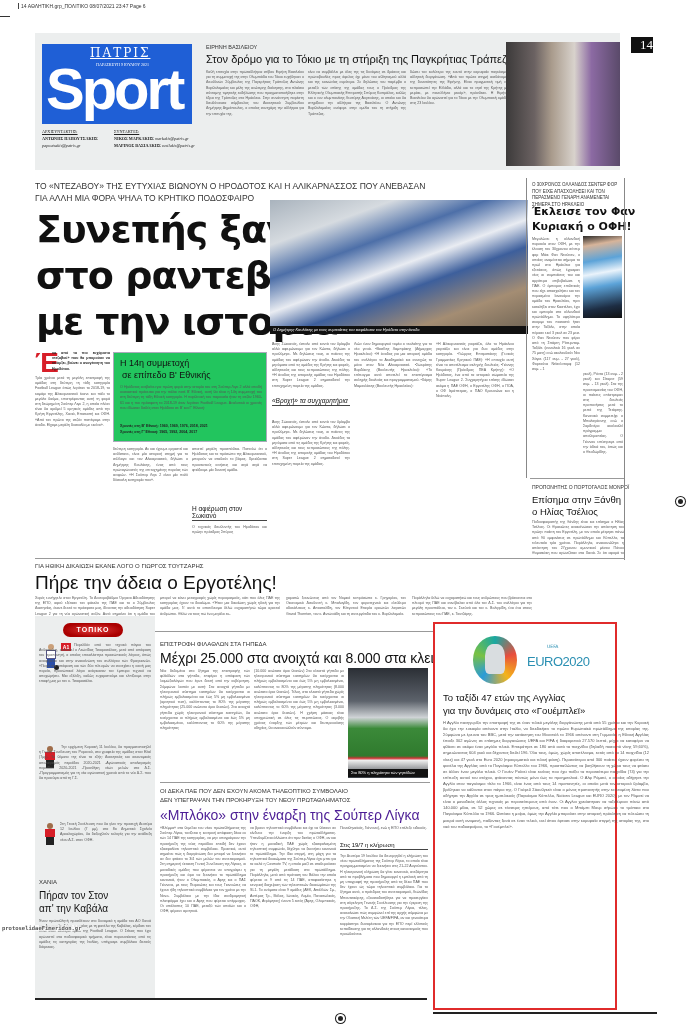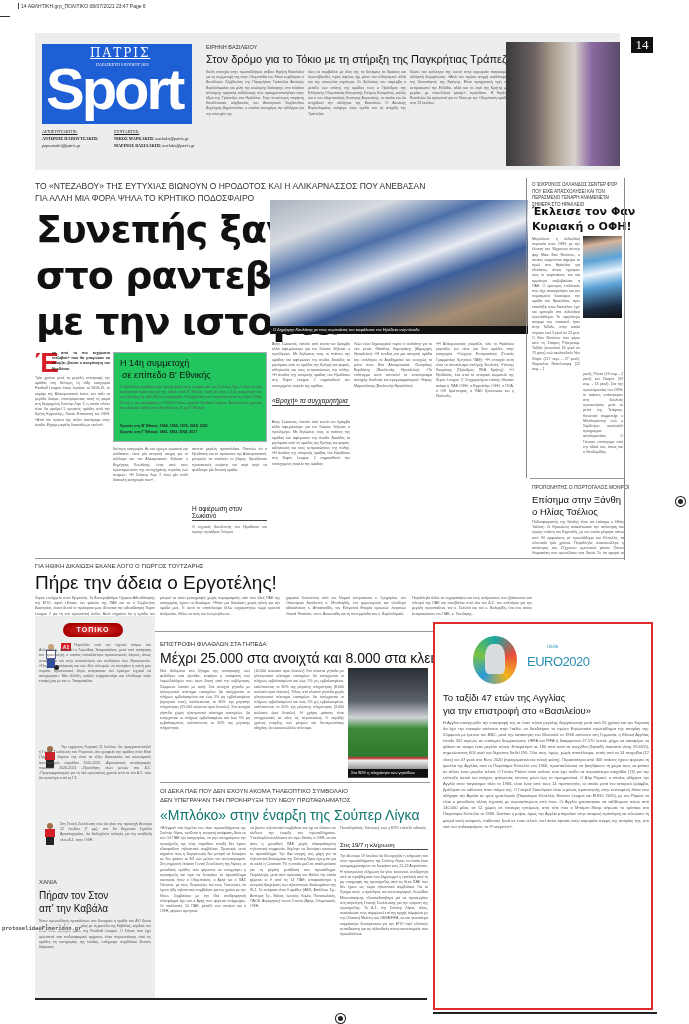--- a/index.html
+++ b/index.html
@@ -13,21 +13,21 @@
   .mast{left:38px;top:36px;width:163px;height:130px}
   .mast-blue{position:absolute;left:4px;top:8px;width:150px;height:80px;background:#1f5fd6}
   .patris{position:absolute;left:48px;top:2px;color:#fff;font-family:"DejaVu Serif",serif;font-size:12px;letter-spacing:2px;text-decoration:underline}
   .mast-date{position:absolute;left:54px;top:18px;color:#fff;font-size:4px;font-family:"Liberation Serif",serif}
   .sport{position:absolute;left:4px;top:14px;color:#fff;font-family:"Liberation Sans",sans-serif;font-weight:bold;font-size:58px;letter-spacing:-3px;line-height:62px}
   .staff{position:absolute;top:92px;font-size:4.2px;font-family:"Liberation Serif",serif;color:#222;line-height:7px}
   
   .kicker{font-family:"Liberation Sans",sans-serif;color:#333;text-transform:uppercase}
   .txt{font-size:3.6px;line-height:5.2px;color:#555;font-family:"Liberation Sans",sans-serif;text-align:justify;overflow:hidden}
   .photo{background:linear-gradient(135deg,#7a8aa3,#c7cfd8 40%,#53617a 70%,#2c3442);}
-  .pagenum{left:651px;top:38px;width:22px;height:16px;background:#111;color:#fff;font-family:"Liberation Serif",serif;font-size:13px;text-align:center;line-height:16px}
+  .pagenum{left:651px;top:38px;width:22px;height:16px;background:#111;color:#fff;font-family:"Liberation Serif",serif;font-size:13px;text-align:right;line-height:16px}
   .rule{background:#222}
   .hl-big{font-family:"DejaVu Sans",sans-serif;font-weight:bold;color:#111;letter-spacing:-1px}
   .boxed{background:#22c55e;border:1px solid #aab}
   .dropcap{color:#d71e28;font-weight:bold;font-size:28px;line-height:26px;font-family:"Liberation Sans",sans-serif}
   .subhead{font-family:"Liberation Sans",sans-serif;font-size:6.5px;color:#111;border-bottom:1px solid #444;padding-bottom:1px}
   .tophio{left:107px;top:622px;width:60px;height:14px;background:radial-gradient(ellipse at center,#e23c3c,#a00 70%);border-radius:8px;color:#fff;font-size:7px;text-align:center;line-height:14px;font-family:"Liberation Sans",sans-serif;font-weight:bold;letter-spacing:1px}
   .euro-box{left:433px;top:622px;width:226px;height:392px;border:2px solid #e02b2b;background:#fff}
   .trophy{position:absolute;left:38px;top:12px;width:44px;height:48px;border-radius:50%;background:conic-gradient(#1aa7a1,#e84d3d,#f4b41a,#2a9bd8,#7ac143,#1aa7a1)}
   .trophy-in{position:absolute;left:12px;top:8px;width:20px;height:30px;background:#d9dde0;border-radius:40% 40% 20% 20%}
   .euro-logo{position:absolute;left:92px;top:30px;font-family:"Liberation Sans",sans-serif;color:#2a8fb2;font-size:13px;letter-spacing:-0.5px}
@@ -169,35 +169,35 @@
 <div class="abs kicker" style="left:160px;top:641px;font-size:6px;white-space:nowrap">ΕΠΙΣΤΡΟΦΗ ΦΙΛΑΘΛΩΝ ΣΤΑ ΓΗΠΕΔΑ</div>
 <div class="abs" style="left:160px;top:650px;font-size:14px;color:#111;font-family:'Liberation Sans',sans-serif;white-space:nowrap">Μέχρι 25.000 στα ανοιχτά και 8.000 στα κλειστά</div>
 <div class="abs txt" style="left:160px;top:669px;width:90px;height:110px">Νέα δεδομένα στο ζήτημα της επιστροφής των φιλάθλων στα γήπεδα, επιφέρει η απόφαση των λοιμωξιολόγων που έγινε δεκτή από την κυβέρνηση. Σύμφωνα λοιπόν με αυτή: Στα ανοιχτά γήπεδα με ηλεκτρονικό σύστημα εισιτηρίων θα εισέρχονται οι πλήρως εμβολιασμένοι και έως 5% μη εμβολιασμένοι (αρνητικό τεστ), καλύπτοντας το 80% της μέγιστης πληρότητας (25.000 ανώτατο όριο θεατών). Στα ανοιχτά γήπεδα χωρίς ηλεκτρονικό σύστημα εισιτηρίων, θα εισέρχονται οι πλήρως εμβολιασμένοι και έως 5% μη εμβολιασμένοι, καλύπτοντας το 60% της μέγιστης πληρότητας</div>
 <div class="abs txt" style="left:254px;top:669px;width:90px;height:110px">(10.000 ανώτατο όριο θεατών) Στα κλειστά γήπεδα με ηλεκτρονικό σύστημα εισιτηρίων θα εισέρχονται οι πλήρως εμβολιασμένοι και έως 5% μη εμβολιασμένοι, καλύπτοντας το 80% της μέγιστης πληρότητας (8.000 ανώτατο όριο θεατών). Τέλος, στα κλειστά γήπεδα χωρίς ηλεκτρονικό σύστημα εισιτηρίων θα εισέρχονται οι πλήρως εμβολιασμένοι και έως 5% μη εμβολιασμένοι, καλύπτοντας το 60% της μέγιστης πληρότητας (3.000 ανώτατο όριο θεατών). Η χρήση μάσκας είναι υποχρεωτική σε όλες τις περιπτώσεις. Ο ακριβής χρόνος έναρξης των μέτρων και δευτερευούσης οδηγίας, θα ανακοινωθούν σύντομα.</div>
 <div class="abs stadium" style="left:348px;top:668px;width:80px;height:110px"></div>
 <div class="abs caption" style="left:348px;top:769px;width:80px;height:8px">Στο 80% η πληρότητα των γηπέδων</div>
 <div class="abs" style="left:160px;top:782px;width:270px;height:1px;background:#999"></div>
 
 <div class="abs kicker" style="left:160px;top:788px;font-size:6px;white-space:nowrap">ΟΙ ΔΕΚΑ ΠΑΕ ΠΟΥ ΔΕΝ ΕΧΟΥΝ ΑΚΟΜΑ ΤΗΛΕΟΠΤΙΚΟ ΣΥΜΒΟΛΑΙΟ</div>
 <div class="abs kicker" style="left:160px;top:797px;font-size:6px;white-space:nowrap">ΔΕΝ ΥΠΕΓΡΑΨΑΝ ΤΗΝ ΠΡΟΚΗΡΥΞΗ ΤΟΥ ΝΕΟΥ ΠΡΩΤΑΘΛΗΜΑΤΟΣ</div>
-<div class="abs" style="left:160px;top:807px;font-size:14px;color:#0f766e;font-family:'Liberation Sans',sans-serif;white-space:nowrap">«Μπλόκο» στην έναρξη της Σούπερ Λίγκα</div>
+<div class="abs" style="left:160px;top:807px;font-size:14px;color:#4c1d95;font-family:'Liberation Sans',sans-serif;white-space:nowrap">«Μπλόκο» στην έναρξη της Σούπερ Λίγκα</div>
 <div class="abs txt" style="left:160px;top:826px;width:86px;height:167px">«Βλέμμα» στα θεμέλια του νέου πρωταθλήματος της Σούπερ Λίγκα, τονίζεται η κεντρική απόφαση δέκα εκ των 14 ΠΑΕ της κατηγορίας, να μην υπογράψουν την προκήρυξη της νέας περιόδου επειδή δεν έχουν εξασφαλίσει τηλεοπτικό συμβόλαιο. Πρακτικά, αυτό σημαίνει πως η διοργάνωση δεν μπορεί να ξεκινήσει αν δεν φτάσει το 3/4 των μελών του συνεταιρισμού. Στη σημερινή έκτακτη Γενική Συνέλευση της Λίγκας, οι μοναδικές ομάδες που φέρονται να υπογράψει η προκήρυξη και άρα να ξεκινήσει το πρωτάθλημα κανονικά, ήταν ο Ολυμπιακός, ο Αρης και ο ΠΑΣ Γιάννινα, με τους Πειραιώτες και τους Γιαννιώτες να έχουν ήδη τηλεοπτικό συμβόλαιο για τον χρόνο με την Nova. Συμβόλαιο με την ίδια συνδρομητική πλατφόρμα έχει και ο Αρης που φέρεται υπέρμαχος. Οι υπόλοιπες 10 ΠΑΕ, μεταξύ των οποίων και ο ΟΦΗ, φέρουν αρνητικά.</div>
 <div class="abs txt" style="left:250px;top:826px;width:86px;height:167px">να βρουν τηλεοπτικό συμβόλαιο και όχι να θέσουν σε κίνδυνο την έναρξη του πρωταθλήματος. Υπενθυμίζεται άλλωστε ότι πριν διετίας ο ΟΦΗ, αν και ήταν η μοναδική ΠΑΕ χωρίς εξασφαλισμένη τηλεοπτική συμφωνία, δέχθηκε να ξεκινήσει κανονικά το πρωτάθλημα. Την ίδια στιγμή, στη μάχη για τα τηλεοπτικά δικαιώματα της Σούπερ Λίγκα έχει μπει για τα καλά η Cosmote TV, η οποία μαζί σε σταθερούσσε για τη μεγάλη μετάδοση στο πρωτάθλημα. Παράλληλα, μετά από πρόταση του Βόλου την οποία φέρεται οι 9 από τις 14 ΠΑΕ, αποφασίστηκε η κεντρική διαχείριση των τηλεοπτικών δικαιωμάτων της SL1. Τα ονόματα είναι 9 ομάδες (ΑΕΚ, Απόλλων Σμ., Αστέρας Τρ., Βόλος, Ιωνικός, Λαμία, Παναιτωλικός, ΠΑΟΚ, Ατρόμητος) έναντι 5 εκτός (Άρης, Ολυμπιακός, ΟΦΗ,</div>
 <div class="abs txt" style="left:340px;top:826px;width:88px;height:14px">Παναθηναϊκός, Γιάννινα), ενώ η ΕΠΟ επέλεξε ειδικούς.</div>
 <div class="abs subhead" style="left:340px;top:842px;width:88px;font-size:6px">Στις 19/7 η κλήρωση</div>
 <div class="abs txt" style="left:340px;top:854px;width:88px;height:139px">Την Δευτέρα 19 Ιουλίου θα διενεργηθεί η κλήρωση του νέου πρωταθλήματος της Σούπερ Λίγκα, το οποίο είναι προγραμματισμένο να ξεκινήσει στις 21-22 Αυγούστου. Η ηλεκτρονική κλήρωση θα γίνει κανονικά, ανεξάρτητα από τα προβλήματα που δημιουργεί η εμπλοκή από τη μη υπογραφή της προκήρυξης από τις δέκα ΠΑΕ που δεν έχουν ως τώρα τηλεοπτικό συμβόλαιο. Για το ζήτημα αυτό, ο πρόεδρος του συνεταιρισμού, Λεωνίδας Μπουτσικάρης, εξουσιοδοτήθηκε για να προσεγγίσει στη σύγκληση Γενικής Συνέλευσης για την έγκριση της προκήρυξης. Το Δ.Σ. της Σούπερ Λίγκα, τέλος, ανακοίνωσε πως συμφωνεί επί της αρχής σύμφωνα με την Ολιστική Μελέτη των UEFA/FIFA, αν και γενικότερα εκφράστηκε δυσαρέσκεια για την ΕΠΟ περί ελλιπούς εκπαίδευσης για τις ολλανδικές στους κανονισμούς που προωθούνται.</div>
 
-<div class="abs euro-box" style="left:433px;top:622px;width:220px;height:388px">
+<div class="abs euro-box" style="left:433px;top:622px;width:184px;height:388px">
   <div class="trophy">
       <div class="trophy-in"></div>
     </div>
   <div class="uefa">UEFA</div>
   <div class="euro-logo">EURO2020</div>
   <div style="position:absolute;left:8px;top:67px;font-size:9.5px;line-height:13px;color:#111;font-family:'Liberation Sans',sans-serif">
     <div>Το ταξίδι 47 ετών της Αγγλίας</div>
-    <div>για την επιστροφή στο «Βασιλείου»</div>
+    <div>για την δυνάμεις στο «Γουέμπλεϊ»</div>
   </div>
   <div class="txt" style="position:absolute;left:8px;top:96px;width:206px;height:282px;font-size:4px;line-height:6.1px">Η Αγγλία πανηγυρίζει την επιστροφή της σε έναν τελικό μεγάλης διοργάνωσης μετά από 55 χρόνια και την Κυριακή θα έχει την ευκαιρία απέναντι στην Ιταλία, να διεκδικήσει το πρώτο Ευρωπαϊκό πρωτάθλημα της ιστορίας της. Σύμφωνα με έρευνα του BBC, μετά την κατάκτηση του Μουντιάλ το 1966 απέναντι στη Γερμανία, η Εθνική Αγγλίας έπαιξε 302 αγώνες σε επίσημες διοργανώσεις UEFA και FIFA ή διαφορετικά 27.570 λεπτά, μέχρι να καταφέρει να φθάσει σε ακόμα έναν μεγάλο τελικό. Επικράτησε σε 180 από αυτά τα παιχνίδια (δηλαδή ποσοστό νίκης 59,60%), σημειώνοντας 604 γκολ και δέχοντας διεθεί 196. Όλα τους, όμως, χωρίς αποτέλεσμα, εκτός από τα 14 παιχνίδια (12 νίκες) και 47 γκολ στο Euro 2020 (προκριματικά και τελική φάση). Περισσότεροι από 300 παίκτες έχουν φορέσει τη φανέλα της Αγγλίας από το Παγκόσμιο Κύπελλο του 1966, προσπαθώντας να βοηθήσουν τη χώρα τους να φτάσει σε άλλον έναν μεγάλο τελικό. Ο Γουέιν Ρούνεϊ είναι εκείνος που έχει παίξει τα περισσότερα παιχνίδια (74) για την επίτευξη αυτού του στόχου, φτάνοντας πάντως μόνο έως τα προημιτελικά. Ο Αλφ Ράμσεϊ, ο οποίος οδήγησε την Αγγλία στον παγκόσμιο τίτλο το 1966, είναι ένας από τους 14 προπονητές, οι οποίοι μετά τον ιστορικό θρίαμβο, βρέθηκαν να κάθονται στον πάγκο της. Ο Γκάρεθ Σάουθγκεϊτ είναι ο μόνος προπονητής στην εκτεταμένη λίστα που οδήγησε την Αγγλία σε τρεις ημιτελικούς (Παγκόσμιο Κύπελλο, Nations League και EURO 2020), με τον Ράμσεϊ να είναι ο μοναδικός άλλος τεχνικός με περισσότερους από έναν. Οι Αγγλοι χρειάστηκαν να ταξιδέψουν πάνω από 140.000 μίλια, σε 52 χώρες σε τέσσερις ηπείρους, από τότε που ο Μπόμπι Μουρ σήκωσε το τρόπαιο στο Παγκόσμιο Κύπελλο το 1966. Ωστόσο η μοίρα, όμως την Αγγλία μπορούσε στην ιστορική πρόκληση να τελειώσει τη μακρά αυτή αναμονή, παίζοντας ξανά σε έναν τελικό, εκεί όπου έφτασε στην κορυφαία στιγμή της ιστορίας της, στο ναό του ποδοσφαίρου, το «Γουέμπλεϊ».</div>
 </div>
 
 <div class="abs" style="left:35px;top:998px;width:392px;height:2px;background:#222"></div>
 <div class="abs" style="left:433px;top:1012px;width:224px;height:2px;background:#222"></div>
 <div class="abs regmark" style="left:336px;top:1014px"></div>
 
 </body></html>

